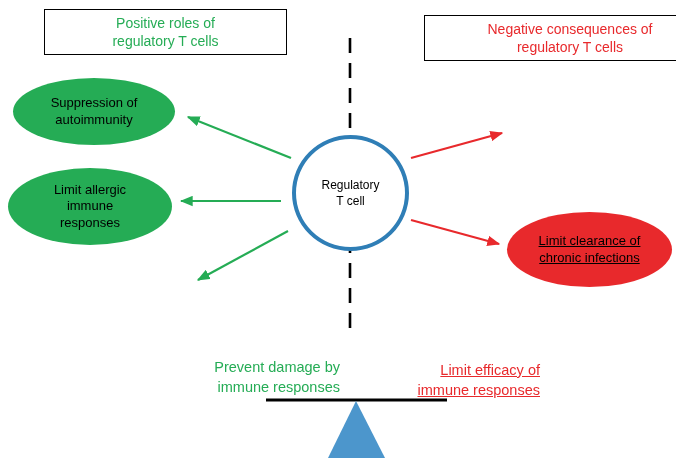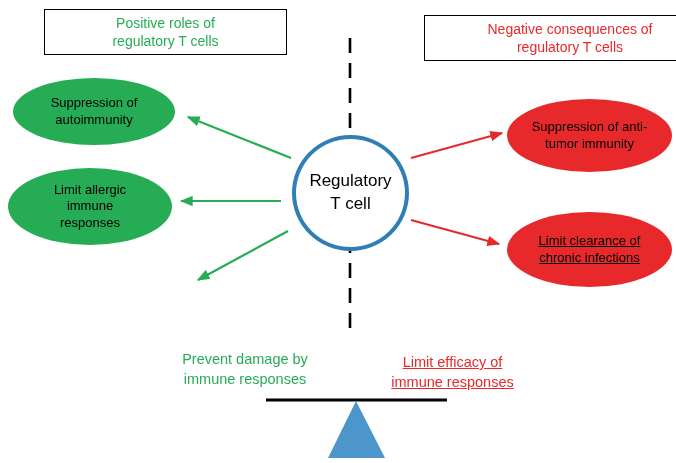--- a/index.html
+++ b/index.html
@@ -47,27 +47,27 @@
   }
   .ellipse.green { background: var(--green); }
   .ellipse.red   { background: var(--red); }
 
   .circle {
     position: absolute; z-index: 3;
     border-radius: 50%;
     background: #fff; border: 4px solid var(--circle_border);
     display: flex; align-items: center; justify-content: center;
     text-align: center; white-space: pre-line;
-    font-size: 17px; line-height: 1.35;
+    font-size: 12px; line-height: 1.35;
   }
 
   .balance-label {
     position: absolute; z-index: 2;
-    text-align: center; white-space: pre-line;
-    font-size: 14.5px; line-height: 1.4;
+    text-align: right; white-space: pre-line;
+    font-size: 14.5px; line-height: 1.4; margin-top: 8px;
   }
   .balance-label.positive { color: var(--green); }
   .balance-label.negative { color: var(--red); }
 </style>
 </head>
 <body>
 
 <div class="canvas">
 
   <svg class="layer" width="676" height="463" viewBox="0 0 676 463">
@@ -100,22 +100,20 @@
 regulatory T cells</div>
 
   <div class="ellipse green" style="left:8px; top:168px; width:164px; height:77px;">Limit allergic
 immune
 responses</div>
 
   <div class="ellipse green" style="left:13px; top:78px; width:162px; height:67px;">Suppression of
 autoimmunity</div>
 
 
-  <div class="ellipse red" style="left:507px; top:99px; width:165px; height:73px;">Suppression of anti-
-tumor immunity</div>
 
   <div class="ellipse red" style="left:507px; top:212px; width:165px; height:75px;text-decoration:underline;">Limit clearance of
 chronic infections</div>
 
   <div class="circle" style="left:292px; top:135px; width:117px; height:116px;">Regulatory
 T cell</div>
 
   <div class="balance-label positive" style="left:150px; top:349px; width:190px;">Prevent damage by
 immune responses</div>
 

